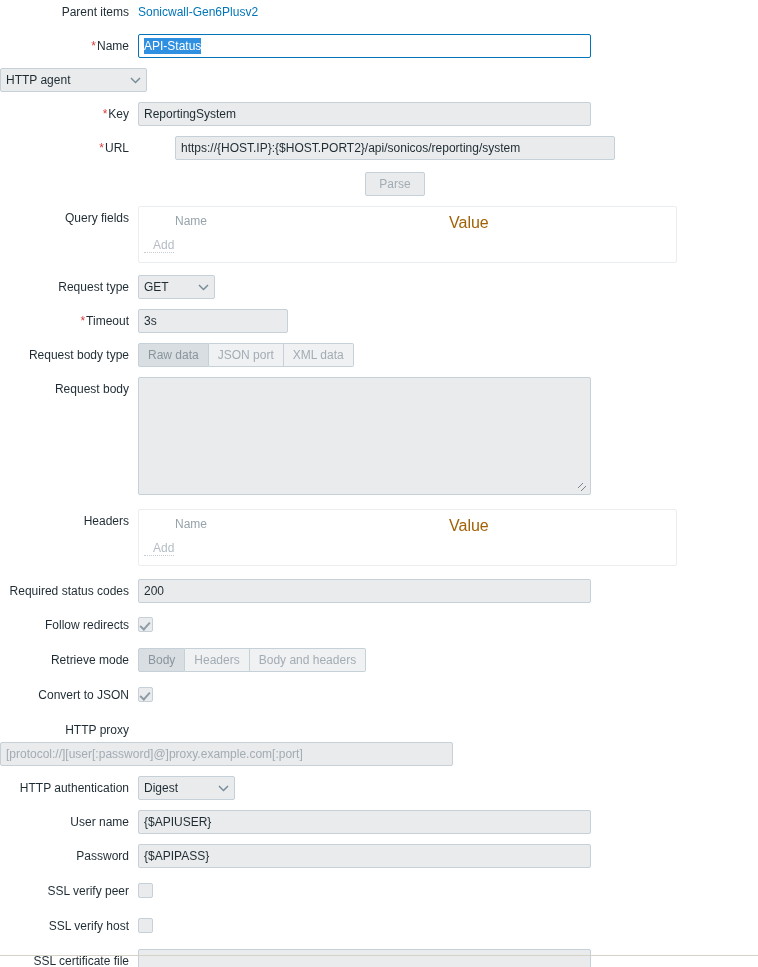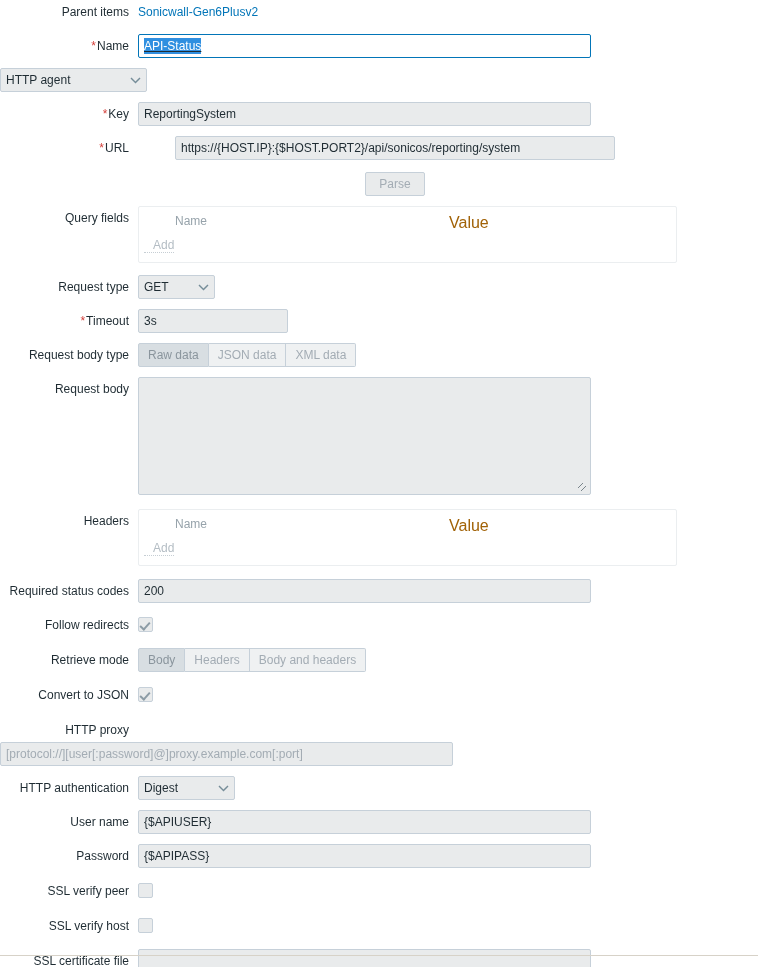--- a/index.html
+++ b/index.html
@@ -26,21 +26,21 @@
   
   .inp{
     box-sizing:border-box;height:24px;width:453px;
     background:#e9ebec;border:1px solid #c6d0d9;border-radius:2px;
     font-family:"Liberation Sans",sans-serif;font-size:12px;
     color:#1f2c33;padding:0 5px;line-height:22px;
     display:block;outline:none;
   }
   .inp.ph{color:#a3acb4;}
   .inp.focused{
-    background:#fff;border:1px solid #0275b8;text-decoration:underline;
+    background:#fff;border:1px solid #0275b8;
   }
   .inp.focused .sel{
     background:#2f8fe0;color:#fff;padding:1px 0;
   }
   .inp-txt{line-height:22px;height:22px;overflow:hidden;white-space:nowrap;}
   .inp.w-small{width:150px;}
   .inp.w-url{width:440px;}
 
   
   .sel-box{
@@ -211,21 +211,21 @@
     <div class="ctl">
       <div class="inp w-small"><span class="inp-txt">3s</span></div>
     </div>
   </div>
 
   <div class="row">
     <div class="lbl">Request body type</div>
     <div class="ctl">
       <div class="seg">
         <div class="sg on">Raw data</div>
-        <div class="sg">JSON data</div>
+        <div class="sg">JSON port</div>
         <div class="sg">XML data</div>
       </div>
     </div>
   </div>
 
   <div class="row">
     <div class="lbl">Request body</div>
     <div class="ctl">
       <div class="ta">
         <span class="grip"></span>

